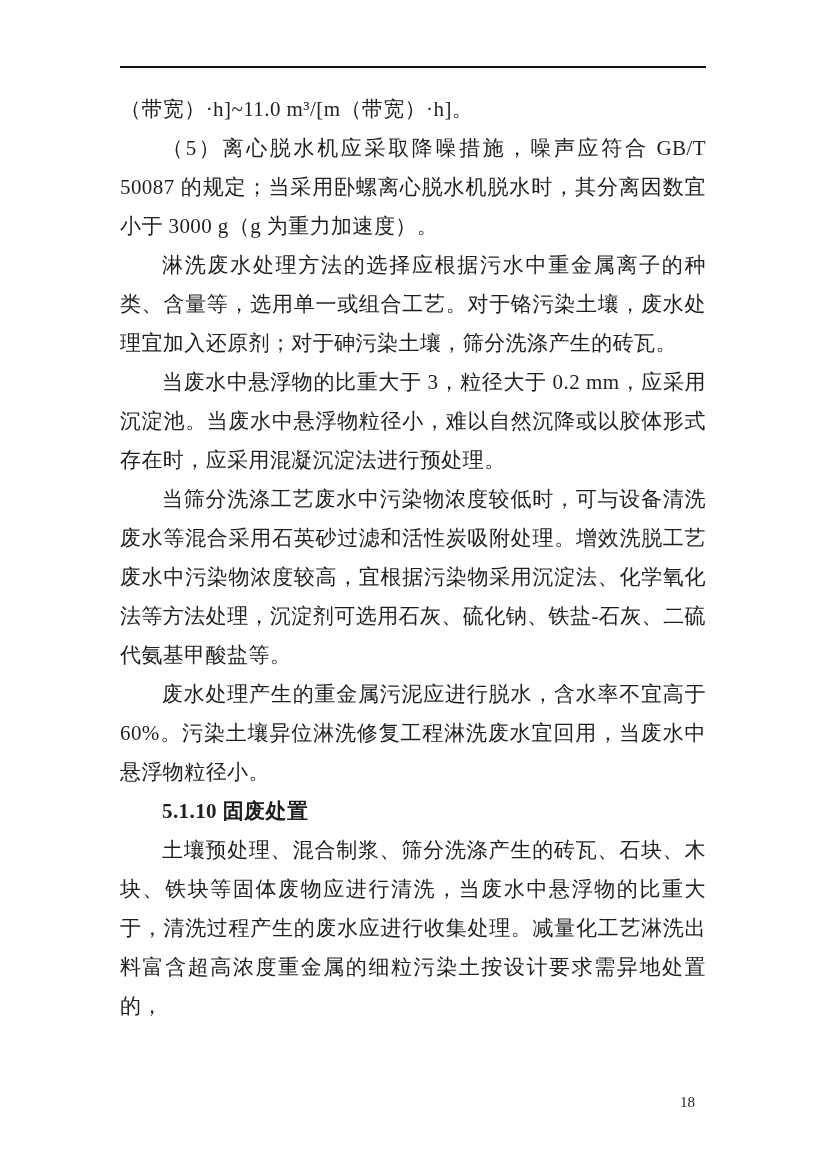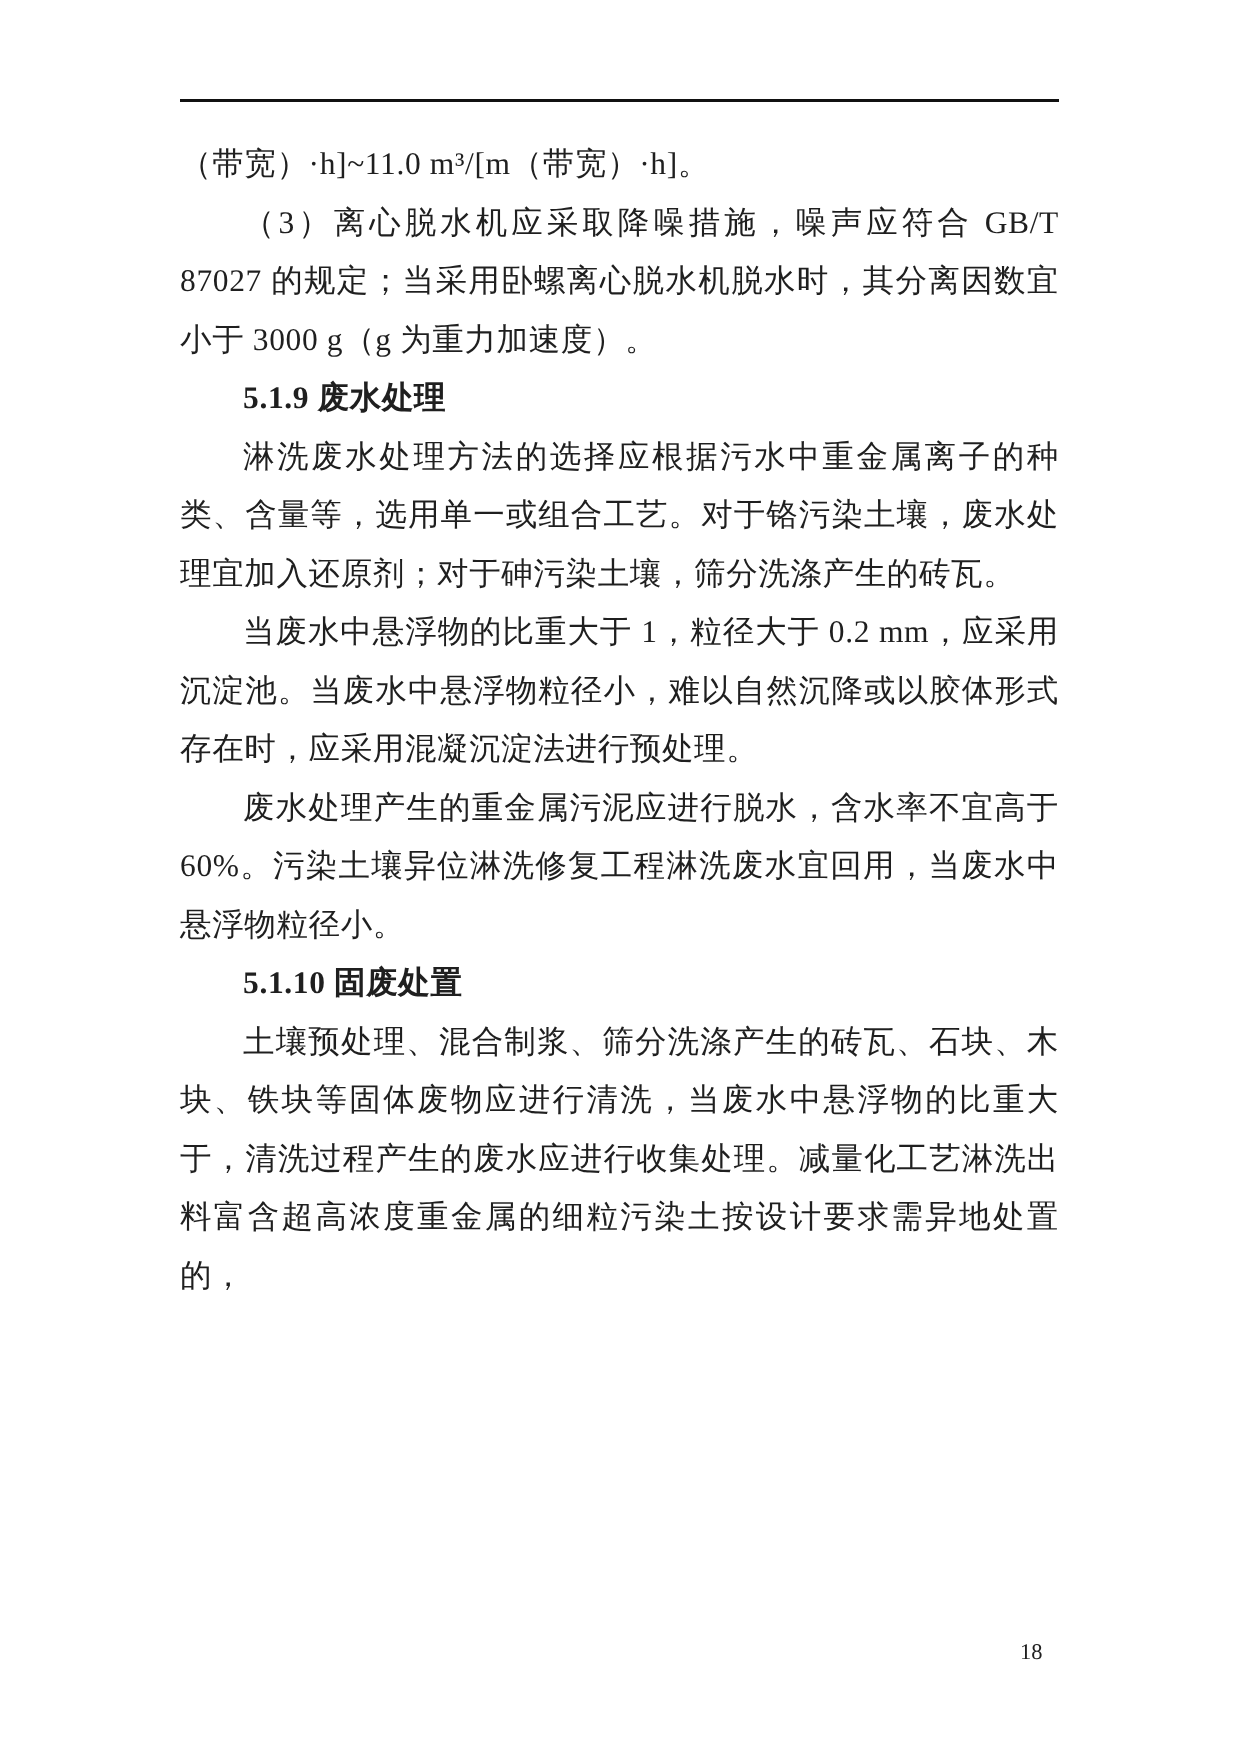--- a/index.html
+++ b/index.html
@@ -60,24 +60,24 @@
 </style>
 </head>
 <body>
 
 <div class="page">
 
   <div class="header-rule"></div>
 
   <div class="content">
     <p class="para no-indent">（带宽）·h]~11.0 m³/[m（带宽）·h]。</p>
-    <p class="para">（3）离心脱水机应采取降噪措施，噪声应符合 GB/T 87027 的规定；当采用卧螺离心脱水机脱水时，其分离因数宜小于 3000 g（g 为重力加速度）。</p>
-    <p class="para heading">5.1.9 废水处理</p>
+    <p class="para">（5）离心脱水机应采取降噪措施，噪声应符合 GB/T 50087 的规定；当采用卧螺离心脱水机脱水时，其分离因数宜小于 3000 g（g 为重力加速度）。</p>
     <p class="para">淋洗废水处理方法的选择应根据污水中重金属离子的种类、含量等，选用单一或组合工艺。对于铬污染土壤，废水处理宜加入还原剂；对于砷污染土壤，筛分洗涤产生的砖瓦。</p>
-    <p class="para">当废水中悬浮物的比重大于 1，粒径大于 0.2 mm，应采用沉淀池。当废水中悬浮物粒径小，难以自然沉降或以胶体形式存在时，应采用混凝沉淀法进行预处理。</p>
+    <p class="para">当废水中悬浮物的比重大于 3，粒径大于 0.2 mm，应采用沉淀池。当废水中悬浮物粒径小，难以自然沉降或以胶体形式存在时，应采用混凝沉淀法进行预处理。</p>
+    <p class="para">当筛分洗涤工艺废水中污染物浓度较低时，可与设备清洗废水等混合采用石英砂过滤和活性炭吸附处理。增效洗脱工艺废水中污染物浓度较高，宜根据污染物采用沉淀法、化学氧化法等方法处理，沉淀剂可选用石灰、硫化钠、铁盐-石灰、二硫代氨基甲酸盐等。</p>
     <p class="para">废水处理产生的重金属污泥应进行脱水，含水率不宜高于60%。污染土壤异位淋洗修复工程淋洗废水宜回用，当废水中悬浮物粒径小。</p>
     <p class="para heading">5.1.10 固废处置</p>
     <p class="para">土壤预处理、混合制浆、筛分洗涤产生的砖瓦、石块、木块、铁块等固体废物应进行清洗，当废水中悬浮物的比重大于，清洗过程产生的废水应进行收集处理。减量化工艺淋洗出料富含超高浓度重金属的细粒污染土按设计要求需异地处置的，</p>
   </div>
 
   <div class="page-number">18</div>
 
 </div>
 
 </body></html>

